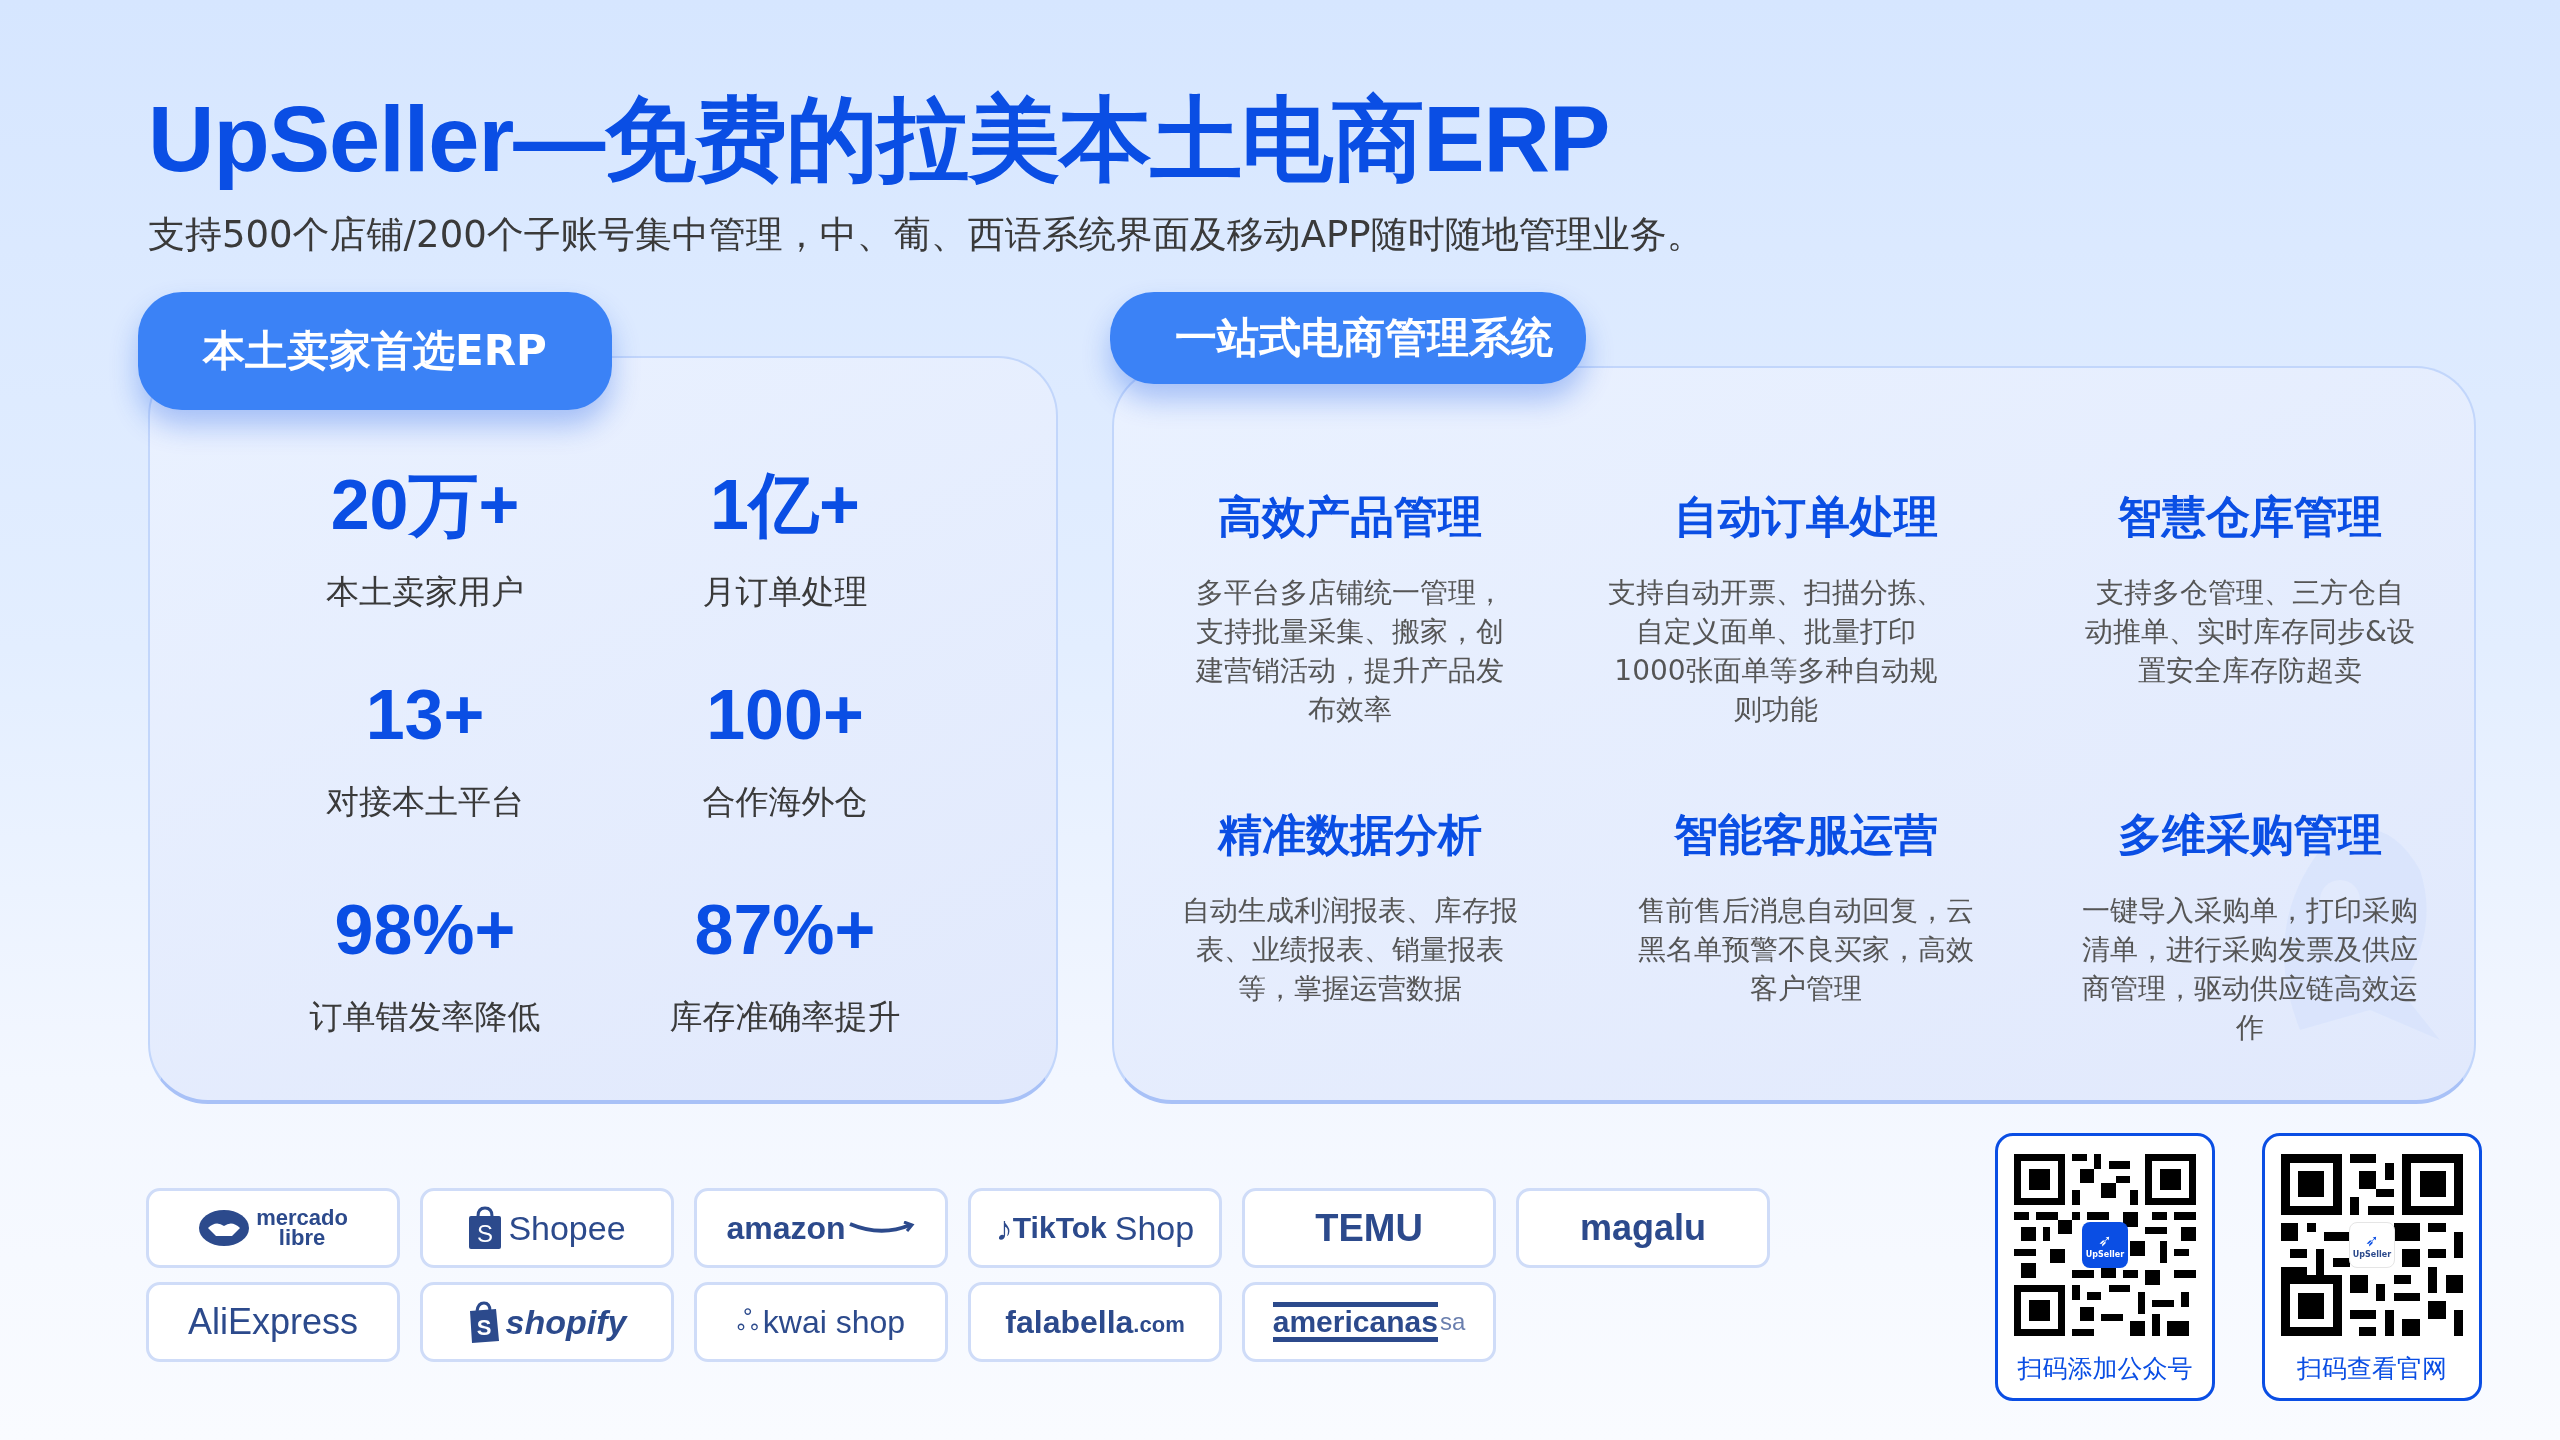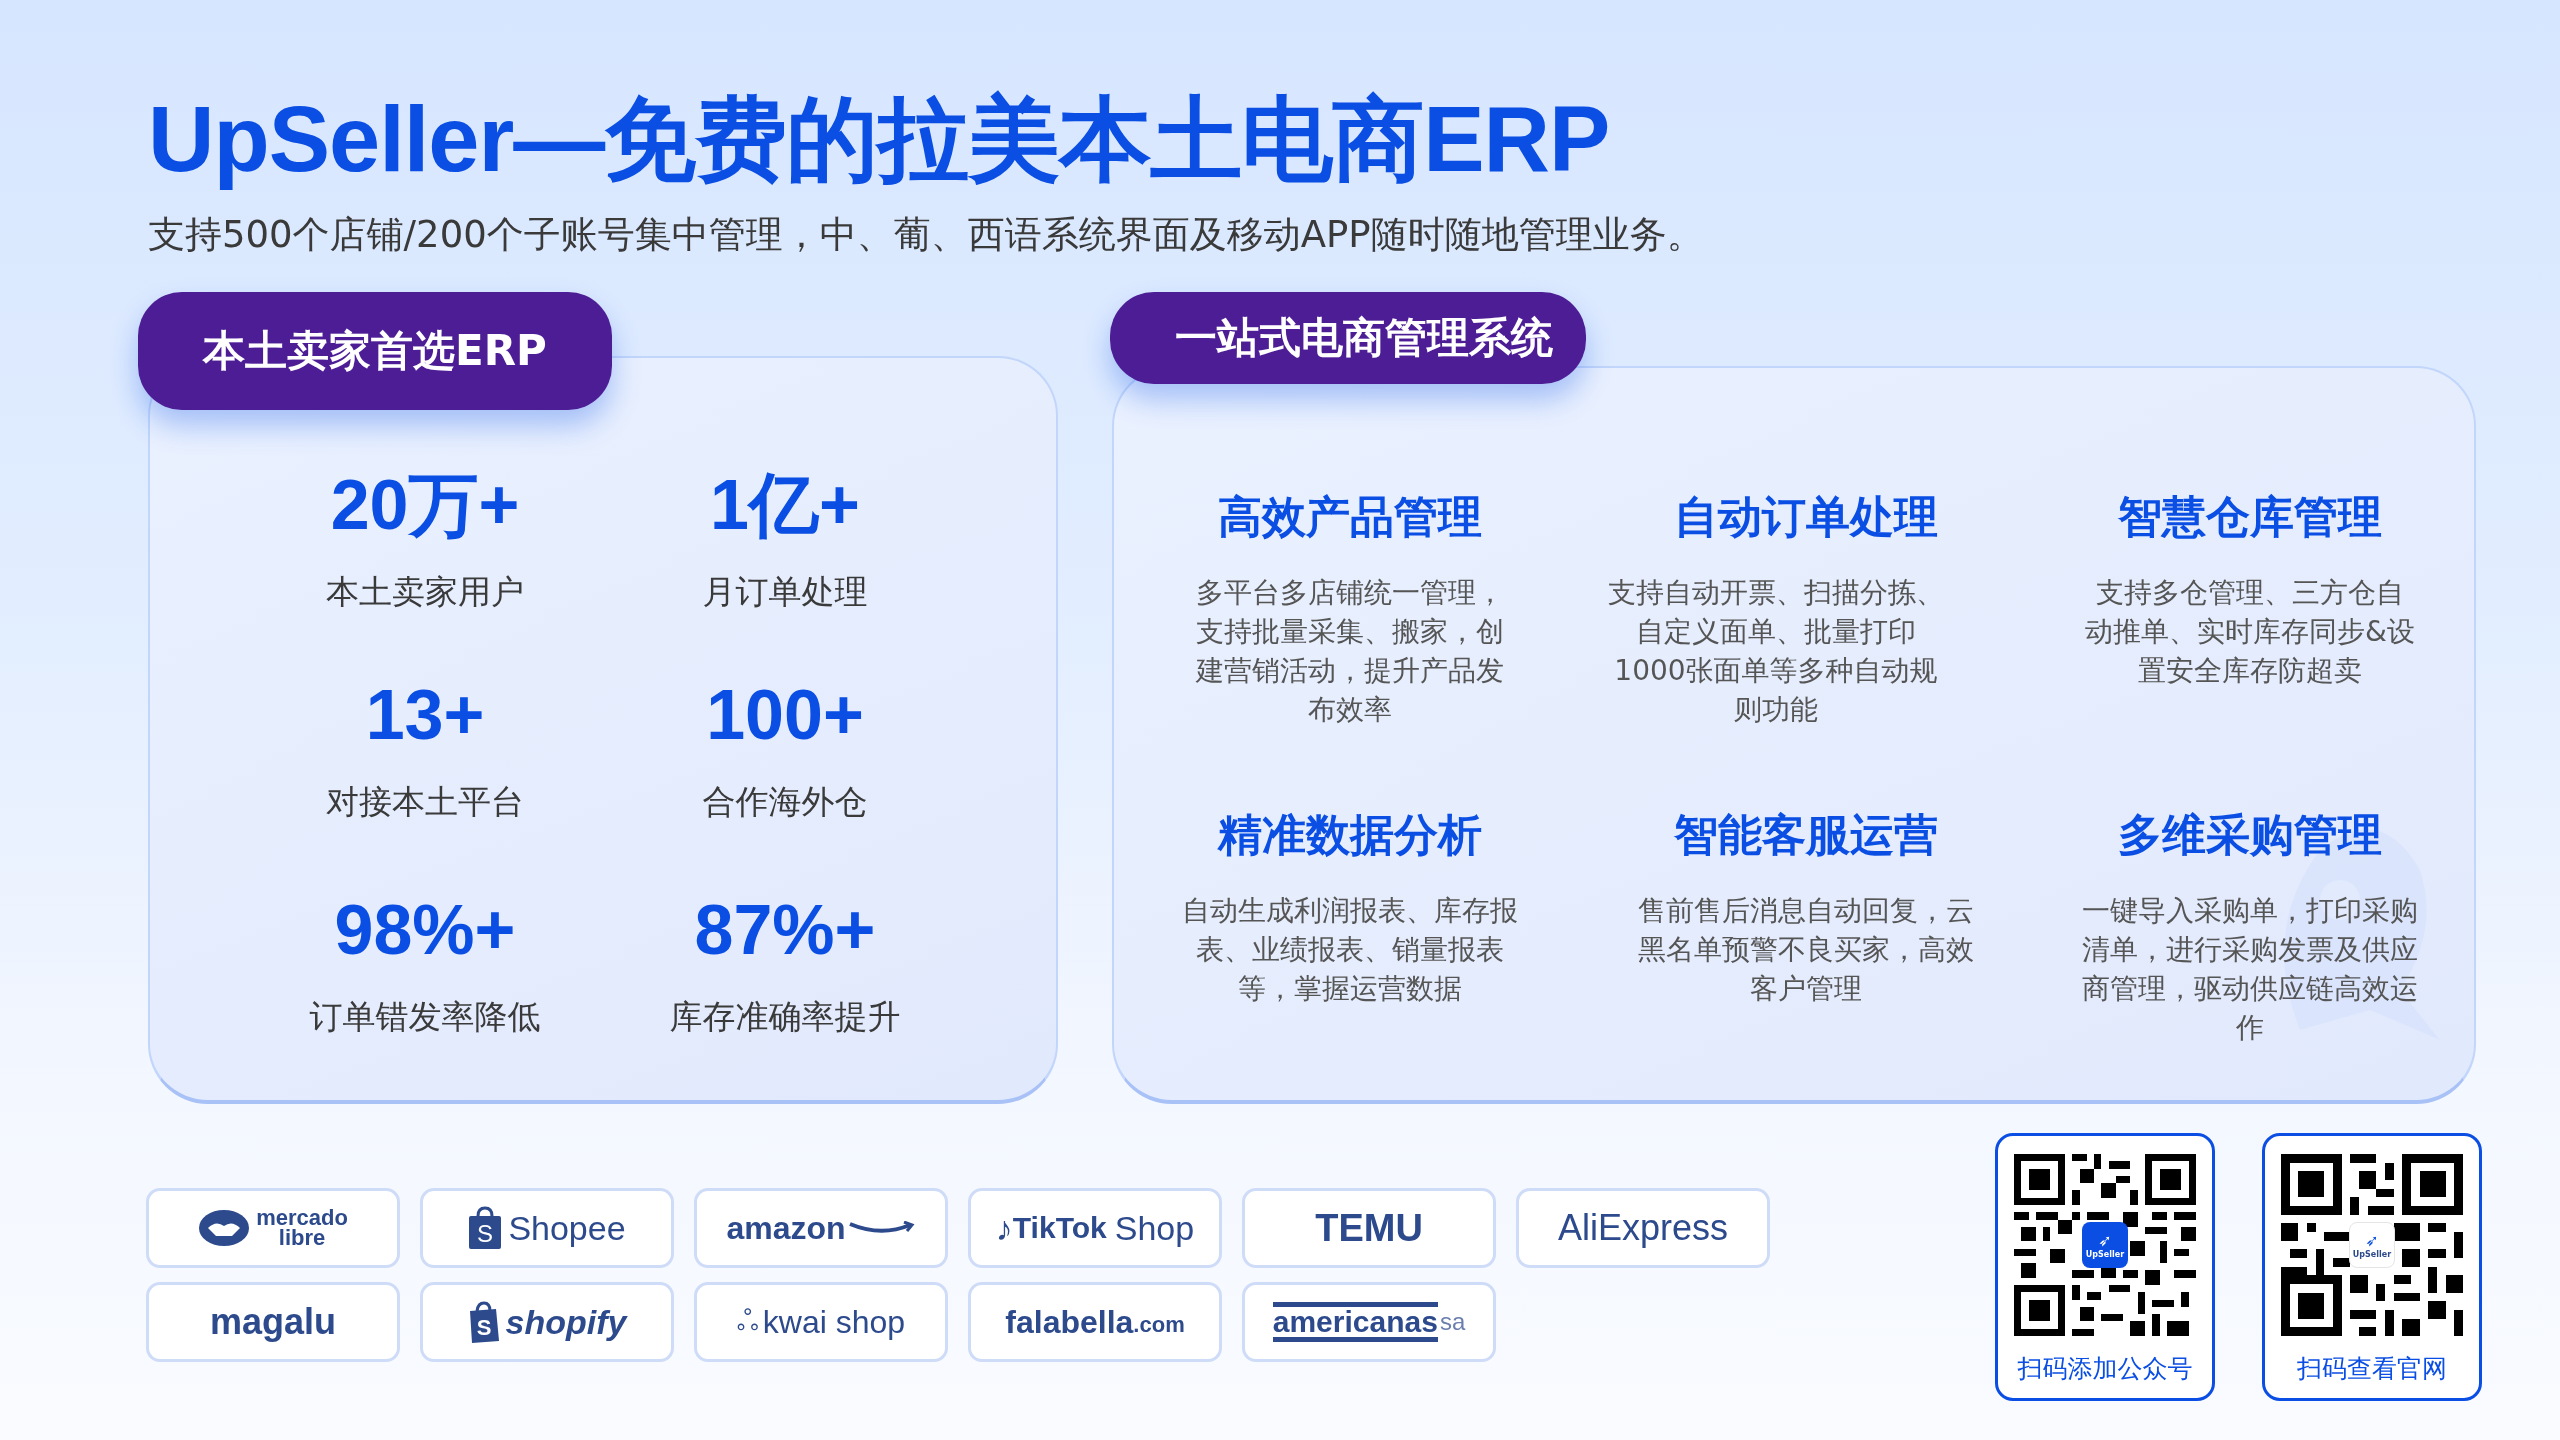--- a/index.html
+++ b/index.html
@@ -21,21 +21,21 @@
   .panel {
     position: absolute; border-radius: 60px;
     background: linear-gradient(160deg, rgba(235,242,255,0.9), rgba(224,232,252,0.95));
     border: 2px solid #c2d6fb;
     border-bottom: 4px solid #a8c1f7;
     overflow: hidden;
   }
   .panel-left { left: 148px; top: 356px; width: 910px; height: 748px; }
   .panel-right { left: 1112px; top: 366px; width: 1364px; height: 738px; }
   .pill {
-    position: absolute; background: #4c1d95; color: #fff;
+    position: absolute; background: #3b82f6; color: #fff;
     border-radius: 44px; font-weight: bold; font-size: 42px;
     display: flex; align-items: center; justify-content: center;
     box-shadow: 0 16px 28px rgba(10,78,228,0.3);
   }
   .pill-left { left: 138px; top: 292px; width: 474px; height: 118px; }
   .pill-right { left: 1110px; top: 292px; width: 476px; height: 92px; padding-left: 32px; }
 
   .stat { position: absolute; width: 420px; text-align: center; }
   .stat-value { font-size: 70px; font-weight: bold; color: #0a4ee4; font-family: "Liberation Sans", sans-serif; line-height: 1; }
   .stat-label { font-size: 33px; color: #3a3a3a; margin-top: 30px; }
@@ -172,24 +172,24 @@
   </div>
   <div class="logo-card">
     <span style="font-size:34px;font-weight:bold;">♪</span>
     <span class="logo-text logo-bold" style="font-size:30px;">TikTok</span>
     <span class="logo-text" style="margin-left:8px;">Shop</span>
   </div>
   <div class="logo-card">
     <span class="logo-text logo-bold" style="font-size:38px;">TEMU</span>
   </div>
   <div class="logo-card">
+    <span class="logo-text logo-bold" style="font-size:36px;">magalu</span>
+  </div>
+  <div class="logo-card">
     <span class="logo-text" style="font-size:36px;">AliExpress</span>
-  </div>
-  <div class="logo-card">
-    <span class="logo-text logo-bold" style="font-size:36px;">magalu</span>
   </div>
   <div class="logo-card">
     <svg width="32" height="42" viewBox="0 0 32 42">
       <path d="M9 10 Q10 2 16 2 Q22 2 22 10" stroke="#2c4a8c" stroke-width="3" fill="none"></path>
       <path d="M2 10 L28 8 L31 40 L4 42 Z" fill="#2c4a8c"></path>
       <text x="16" y="34" text-anchor="middle" font-size="22" font-weight="bold" fill="#fff" font-family="Liberation Sans, sans-serif">S</text>
     </svg>
     <span class="logo-text logo-bold" style="font-style:italic;margin-left:6px;">shopify</span>
   </div>
   <div class="logo-card">

